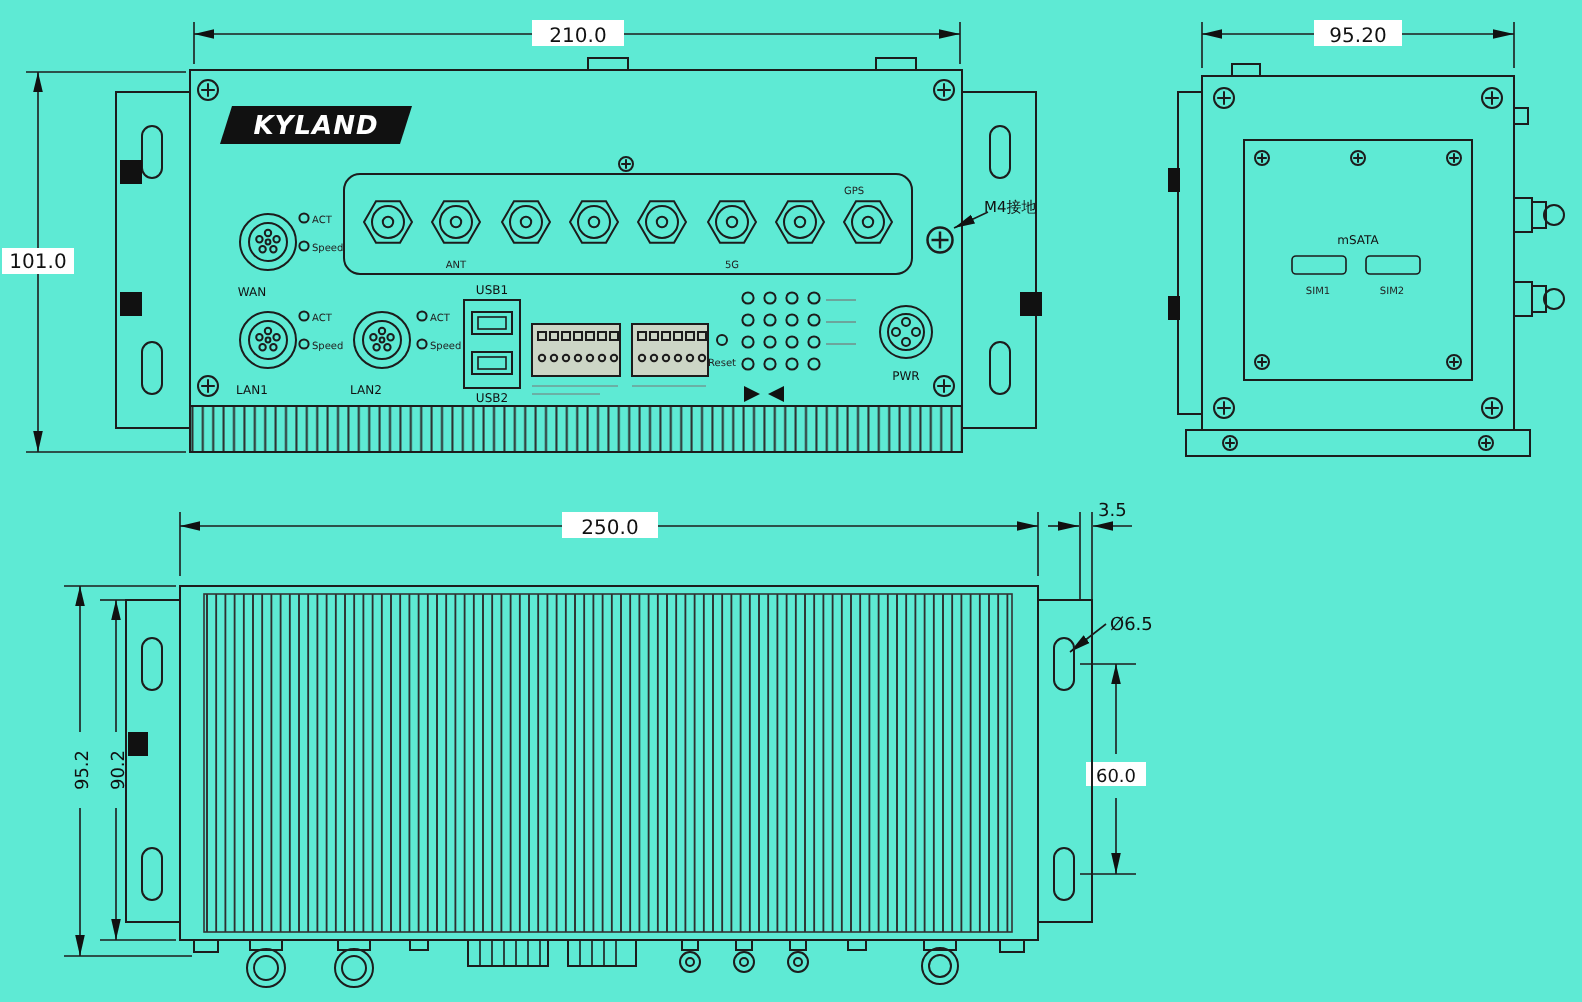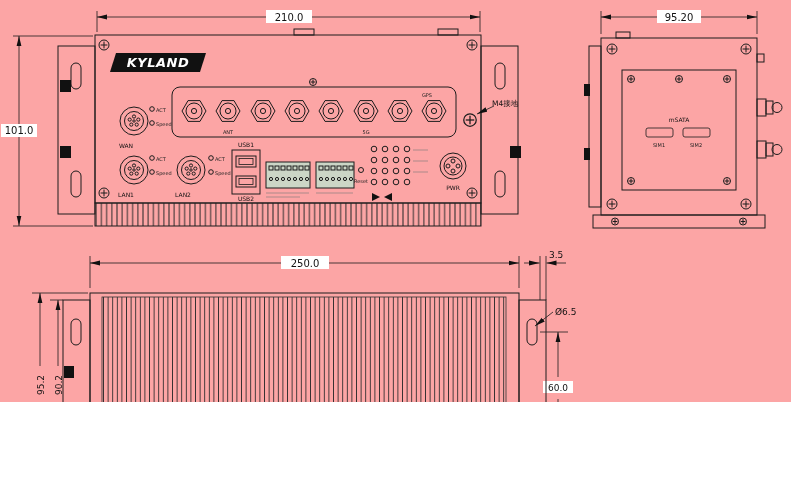--- a/index.html
+++ b/index.html
@@ -1,16 +1,16 @@
 <!DOCTYPE html>
 <html><head>
 <meta charset="utf-8">
 <style>
   html,body{margin:0;padding:0;background:#fff}
-  .wrap{position:relative;width:791px;height:402px;background:#fca5a5;overflow:hidden;
+  .wrap{position:relative;width:791px;height:501px;background:#5eead4;overflow:hidden;
         font-family:"DejaVu Sans",sans-serif}
   svg{display:block}
   .ln{fill:none;stroke:#1c1c1c;stroke-width:1}
   .thin{fill:none;stroke:#1c1c1c;stroke-width:0.8}
   .faint{fill:none;stroke:#777;stroke-width:0.6}
   .dark{fill:#111;stroke:none}
   .panelfill{fill:#ccd6c6;stroke:#1c1c1c;stroke-width:1}
   text{fill:#111;font-family:"DejaVu Sans",sans-serif}
   .dim{font-size:10px}
   .dim9{font-size:9px}

